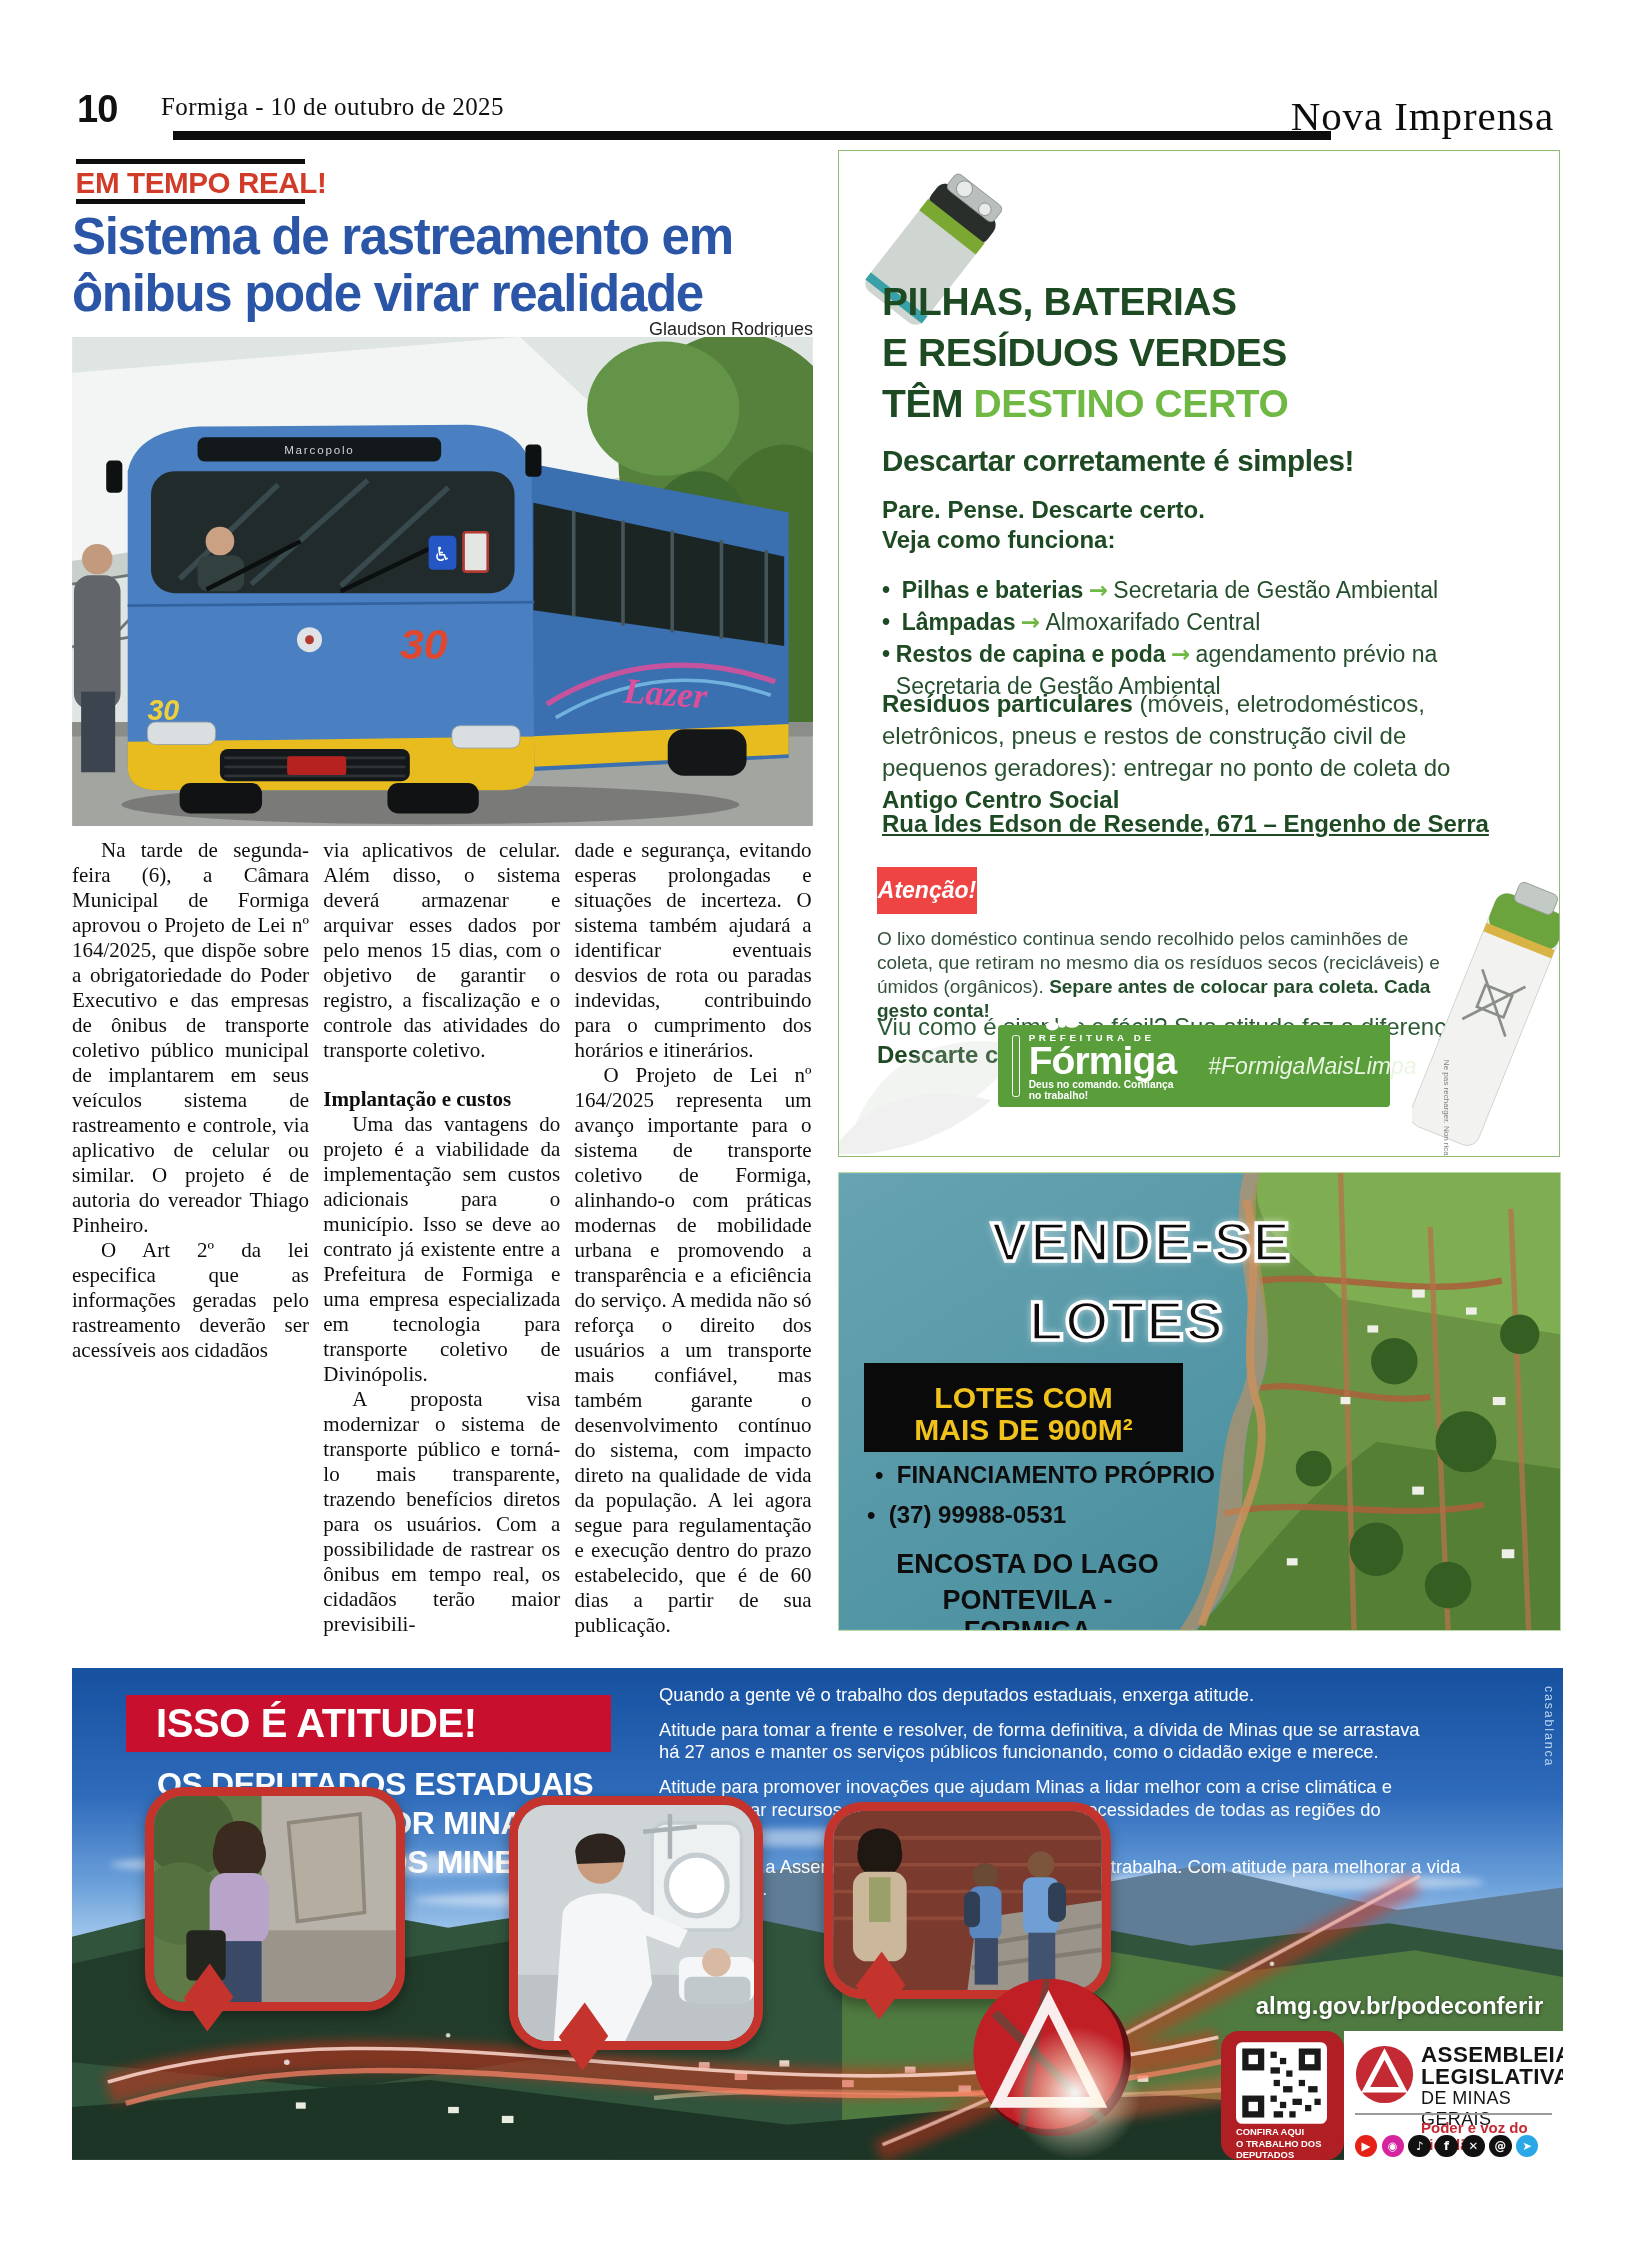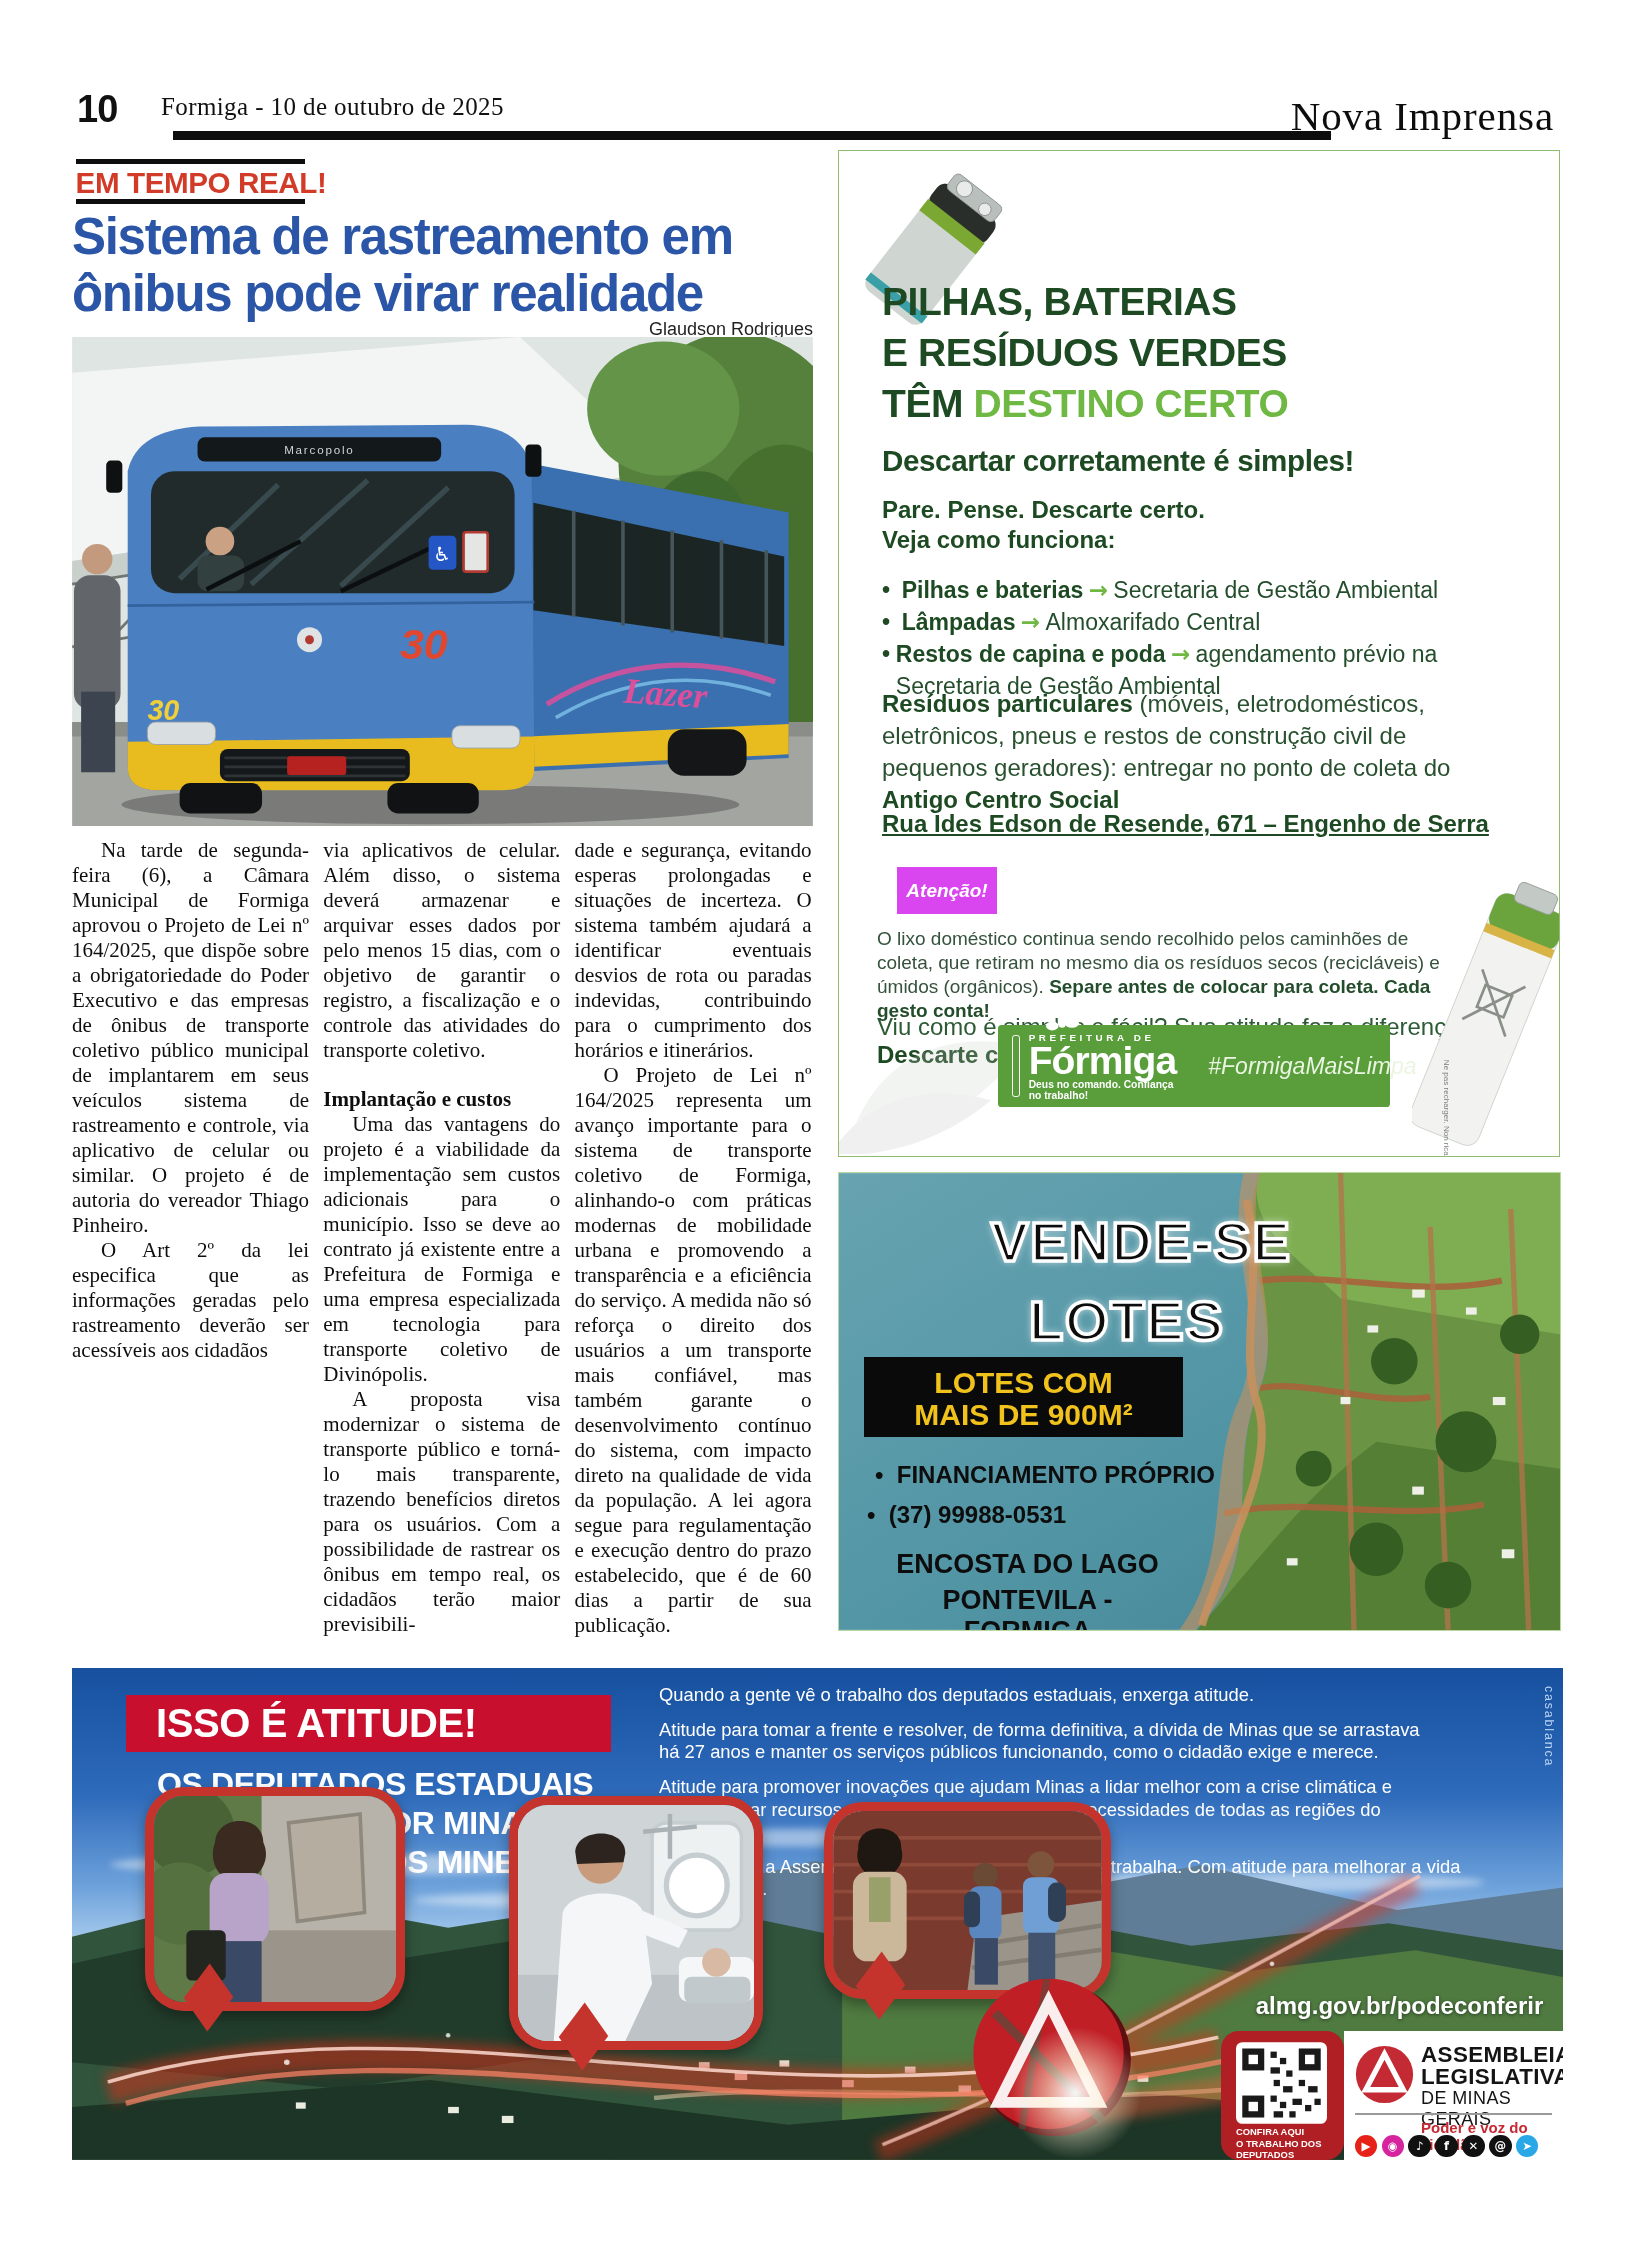--- a/index.html
+++ b/index.html
@@ -32,22 +32,22 @@
   .rc-sub{color:#1d4a22;font-weight:bold;font-size:29.6px;letter-spacing:-0.4px;}
   .rc-lead{color:#1d4a22;font-weight:bold;font-size:24px;line-height:30px;}
   .rc-bullets{color:#234d2b;font-size:23px;line-height:32px;}
   .rc-bullets .row{display:flex;}
   .rc-bullets .dot{width:19.7px;color:#1d4a22;font-weight:bold;}
   .rc-bullets b{color:#1d4a22;}
   .rc-bullets .arr{color:#6fb843;font-weight:bold;padding:0 5.4px;font-family:"DejaVu Sans",sans-serif;}
   .rc-par{color:#29512f;font-size:24px;line-height:32px;}
   .rc-par b{color:#1d4a22;}
   .rc-addr{color:#1d4a22;font-weight:bold;font-size:24px;text-decoration:underline;}
-  .attn{background:#d946ef;color:#fff;font-style:italic;font-weight:bold;font-size:19px;
-        display:flex;align-items:center;justify-content:center;margin-left:20px;}
+  .attn{background:#ef4444;color:#fff;font-style:italic;font-weight:bold;font-size:23px;
+        display:flex;align-items:center;justify-content:center;}
   .attn-par{color:#35523c;font-size:19px;line-height:24px;}
   .attn-par b{color:#234d2b;}
   .rc-close{color:#2c5a34;font-size:24px;}
   .rc-close2{color:#1d4a22;font-weight:bold;font-size:24px;}
   .fbanner{background:#5a9e3c;border-radius:3.6px;display:flex;align-items:center;color:#fff;}
   .fb-emblem{width:47px;height:56px;border:1.8px solid #fff;border-radius:2.7px;margin:0 9px 0 14.3px;
              display:grid;grid-template-columns:1fr 1fr;gap:1.8px;padding:1.8px;}
   .fb-emblem div{background:rgba(255,255,255,.55);}
   .fb-pref{font-size:9.9px;letter-spacing:3.6px;font-weight:bold;}
   .fb-name{font-size:39px;font-weight:bold;letter-spacing:-0.9px;line-height:36px;}
@@ -323,21 +323,21 @@
       <rect x="730" y="250" width="14" height="9"></rect>
         <rect x="640" y="350" width="13" height="9"></rect>
         <rect x="560" y="250" width="11" height="8"></rect>
       <rect x="740" y="420" width="14" height="10"></rect>
         <rect x="500" y="430" width="12" height="8"></rect>
     </g>
     <path d="M470,0 C450,80 500,170 468,245 C430,335 480,430 398,510 L380,510 C440,430 410,330 448,250 C480,170 430,80 452,0Z" fill="#c9915d" opacity=".6"></path>
   </svg>
   <div class="abs lots-title" style="left:152px;top:36px;">VENDE-SE</div>
   <div class="abs lots-title" style="left:190px;top:115px;">LOTES</div>
-  <div class="abs lots-box" style="left:25px;top:184px;width:319px;height:70px;padding-top:10px;">
+  <div class="abs lots-box" style="left:25px;top:190px;width:319px;height:70px;padding-top:19px;">
     <div style="font-size:30px;line-height:32px;">LOTES COM</div>
     <div style="font-size:30px;line-height:32px;">MAIS DE 900M²</div>
   </div>
   <div class="abs lots-b" style="left:36px;top:288px;">
     <span>•</span>&nbsp;&nbsp;<span>FINANCIAMENTO PRÓPRIO</span>
   </div>
   <div class="abs lots-b" style="left:28px;top:328px;">
     <span>•</span>&nbsp;&nbsp;<span>(37) 99988-0531</span>
   </div>
   <div class="abs lots-loc" style="left:54px;top:376px;width:269px;">ENCOSTA DO LAGO</div>

